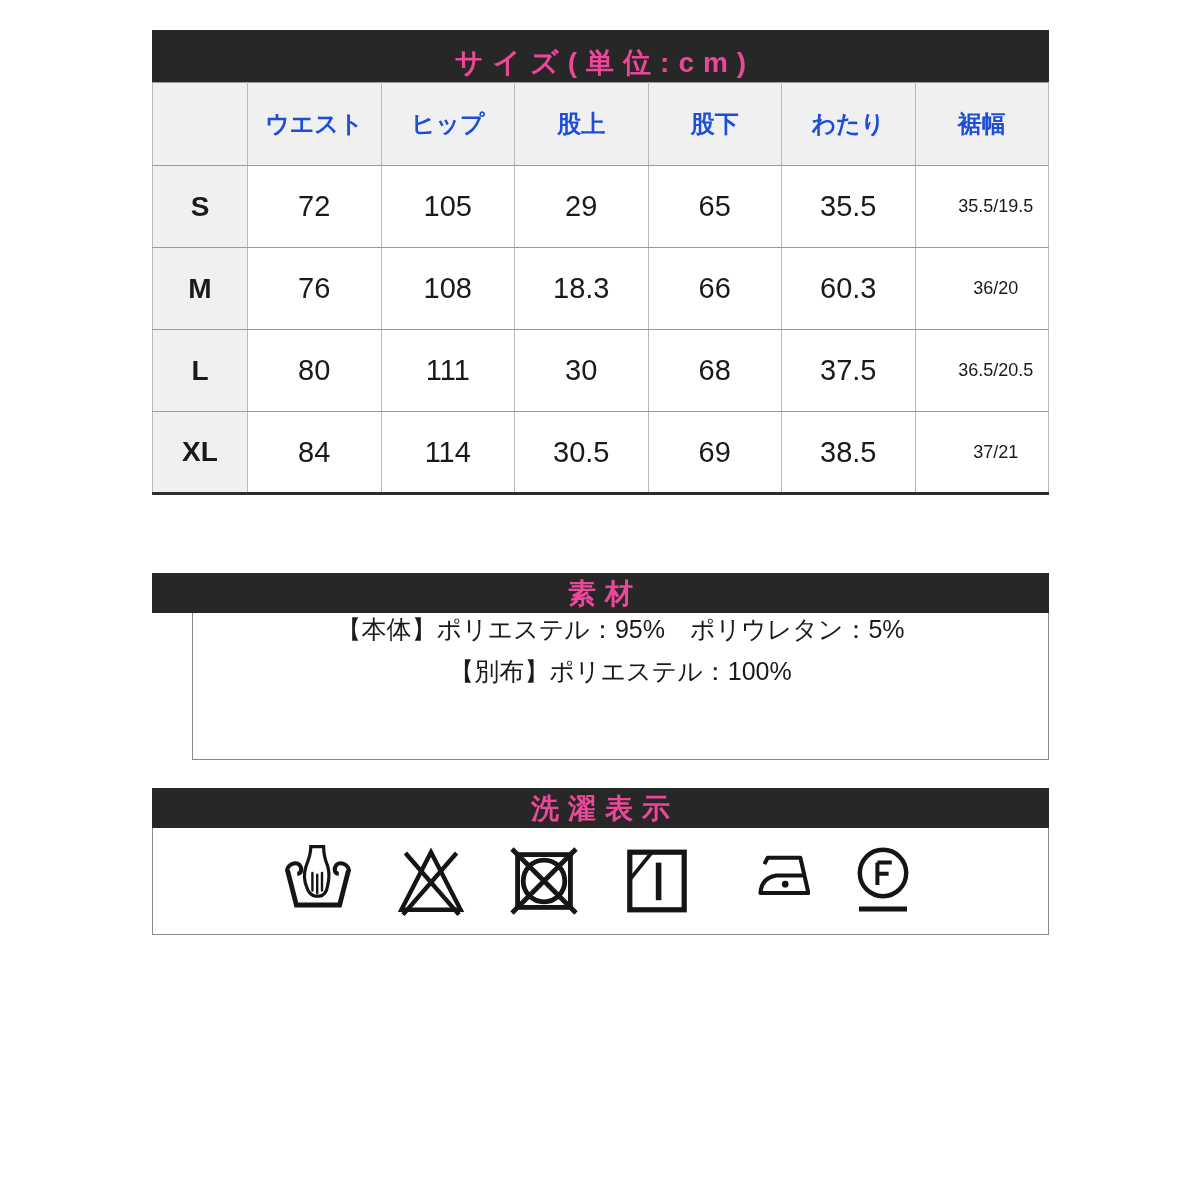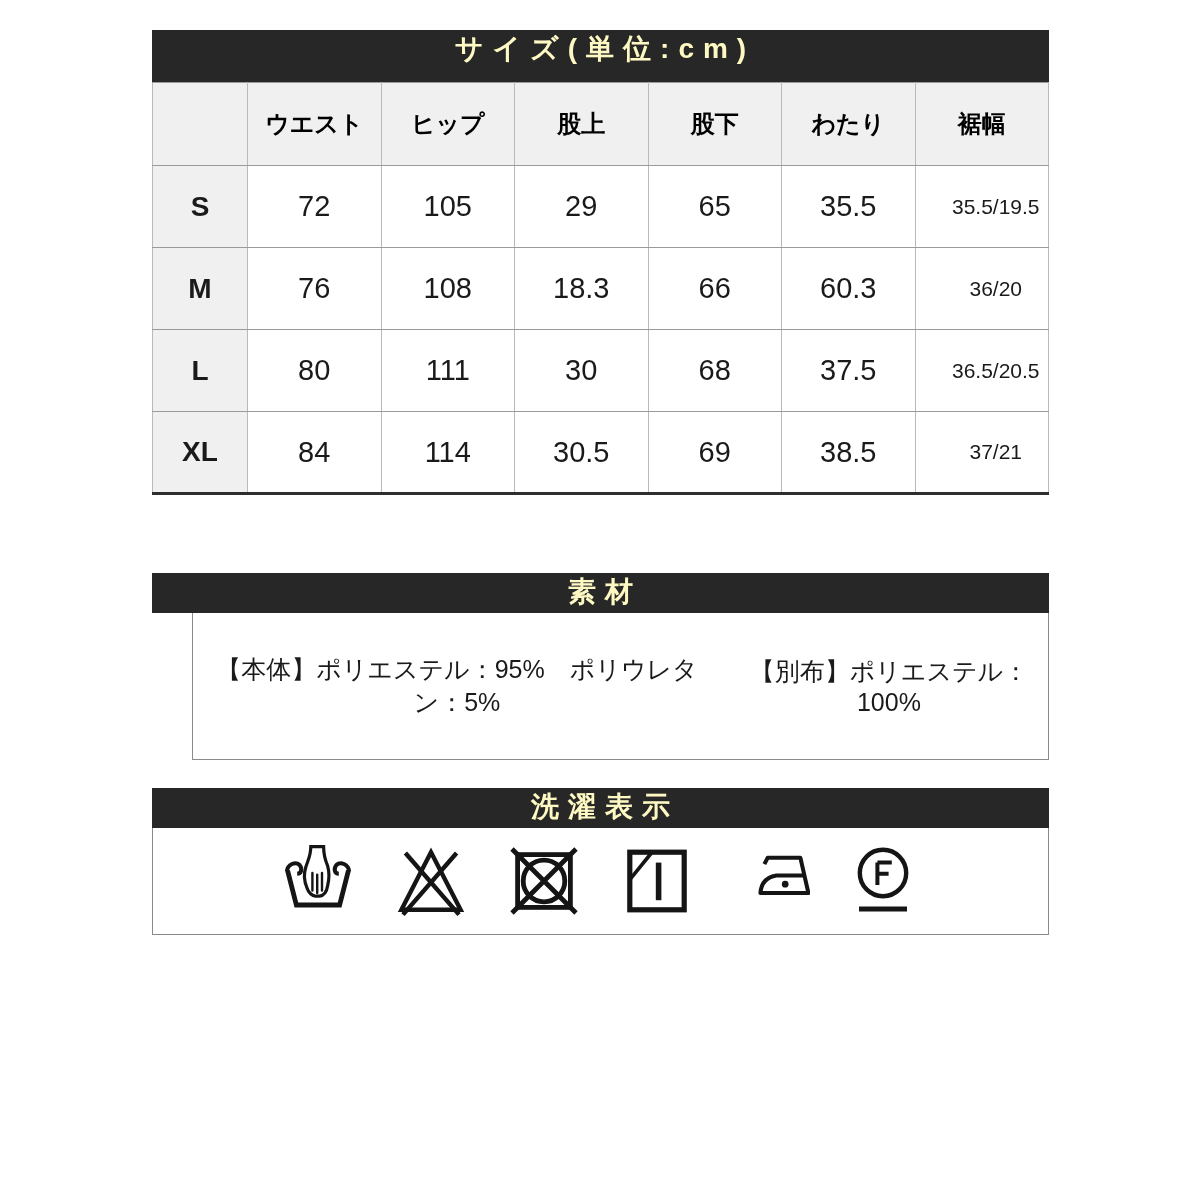--- a/index.html
+++ b/index.html
@@ -5,51 +5,51 @@
   html,body{margin:0;padding:0;}
   body{
     width:1200px;height:1200px;background:#ffffff;
     font-family:"Liberation Sans","DejaVu Sans",sans-serif;
     color:#1f1f1f;position:relative;overflow:hidden;
   }
   .content{position:absolute;left:152px;top:30px;width:897px;}
 
   
   .bar{
-    height:52px;background:#272727;color:#fef9c3;
-    display:flex;align-items:flex-start;justify-content:center;
+    height:52px;background:#272727;color:#ec4899;
+    display:flex;align-items:flex-end;justify-content:center;
     font-weight:bold;font-size:28px;letter-spacing:9px;text-indent:9px;
   }
 
   
   table.size{border-collapse:collapse;width:100%;table-layout:fixed;}
   table.size col.c0{width:95px;}
   table.size th,table.size td{
     border:1px solid #b9b9b9;border-top:1px solid #9a9a9a;border-bottom:1px solid #9a9a9a;
     text-align:center;vertical-align:middle;padding:0;
   }
   table.size thead tr{height:83px;}
   table.size tbody tr{height:82px;}
-  table.size thead th{background:#f0f0f0;font-weight:bold;font-size:24px;color:#000000;}
+  table.size thead th{background:#f0f0f0;font-weight:bold;font-size:24px;color:#1d4ed8;}
   table.size td.rowlabel{background:#f0f0f0;font-weight:bold;font-size:28px;color:#1a1a1a;}
   table.size td.val{background:#ffffff;font-size:29px;font-weight:normal;color:#1a1a1a;}
-  table.size td.val.small{font-size:21px;padding-left:28px;}
+  table.size td.val.small{font-size:18px;padding-left:28px;}
   table.size{border-bottom:3px solid #2e2e2e;}
 
   
   .notes{margin-top:84px;font-size:25px;line-height:42px;color:#222222;}
 
   
   .section-material{margin-top:78px;}
   .section-care{margin-top:28px;border-radius:11px;}
   .bar.small-bar{height:40px;}
   .content-box{
     border:1px solid #8a8a8a;border-top:none;background:#ffffff;
   }
-  .material-box{height:146px;display:flex;
+  .material-box{height:146px;display:flex;flex-direction:column;
     justify-content:flex-start;align-items:center;gap:9px;margin-left:40px;}
   .material-box p{margin:0;font-size:25px;color:#1a1a1a;text-align:center;}
 
   .care-box{height:106px;display:flex;align-items:center;justify-content:center;gap:33px;}
   .care-symbol{width:80px;height:80px;flex:0 0 auto;}
   .care-symbol svg{width:80px;height:80px;display:block;}
   .stroke{stroke:#151515;fill:none;}
 </style>
 </head>
 <body>

